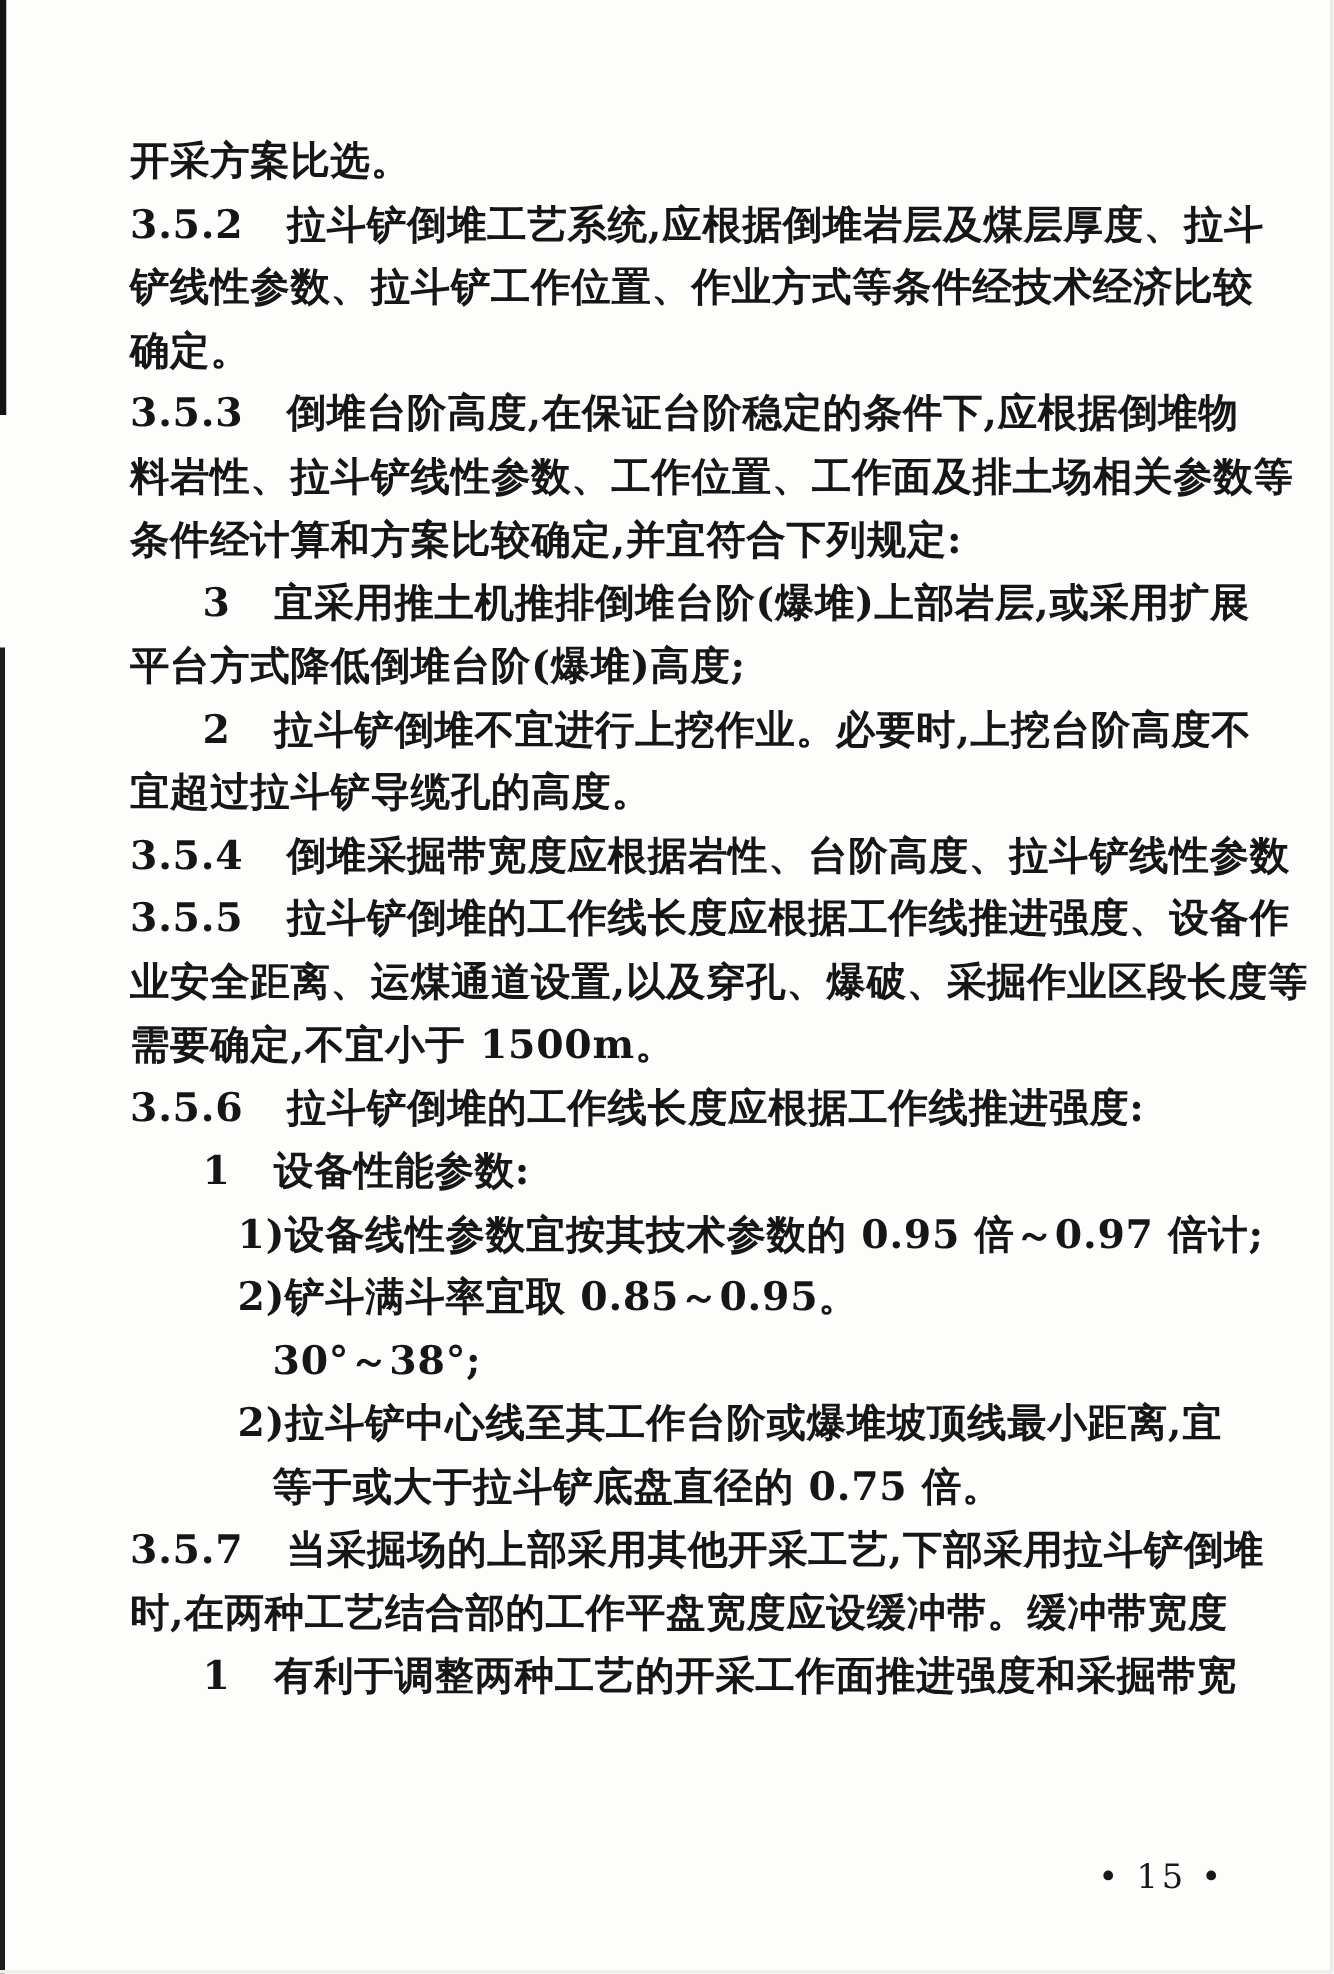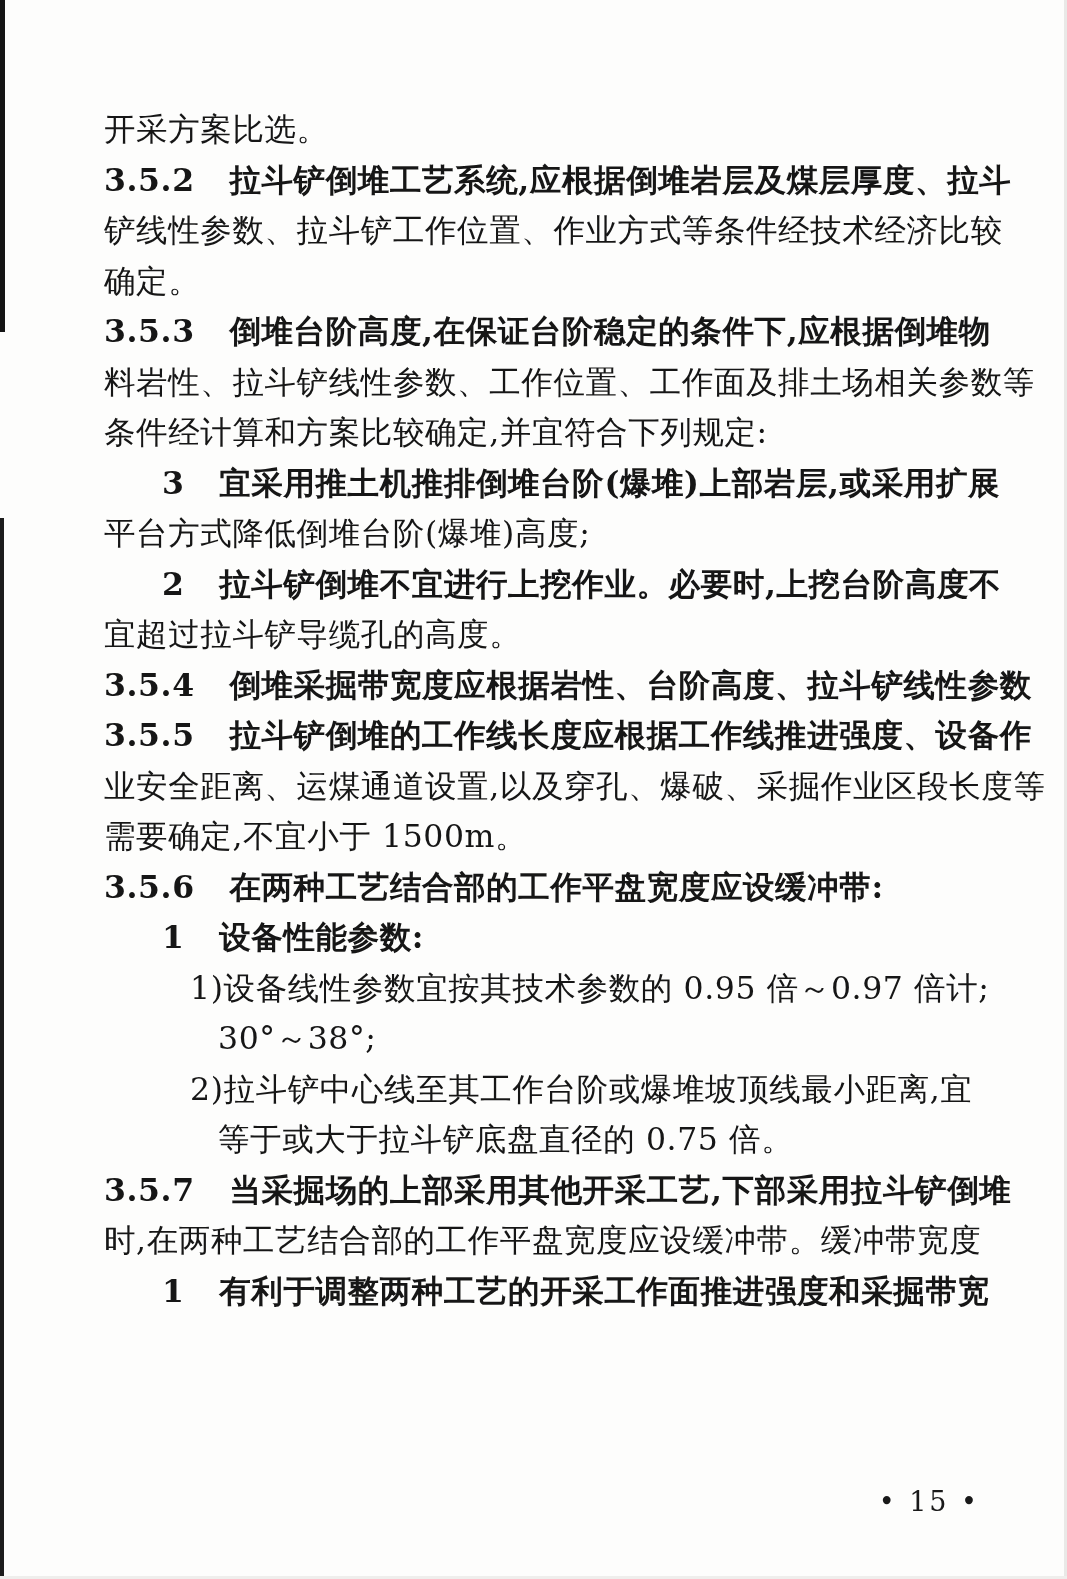--- a/index.html
+++ b/index.html
@@ -48,21 +48,21 @@
     width: 872px;
   }
 
   .line {
     display: block;
     color: #161616;
     font-size: 31.5px;
     line-height: 50.5px;
     letter-spacing: 0.6px;
     white-space: pre;
-    font-weight: 400;
+    font-weight: 700;
     -webkit-font-smoothing: none;
   }
   
   .line.heading {
     font-weight: 700;
   }
   .line.ind-1 { padding-left: 58px; }
   .line.ind-2 { padding-left: 86px; }
   .line.ind-3 { padding-left: 114px; }
 
@@ -96,23 +96,24 @@
       <span class="line">料岩性、拉斗铲线性参数、工作位置、工作面及排土场相关参数等</span>
       <span class="line">条件经计算和方案比较确定,并宜符合下列规定:</span>
       <span class="line heading ind-1">3   宜采用推土机推排倒堆台阶(爆堆)上部岩层,或采用扩展</span>
       <span class="line">平台方式降低倒堆台阶(爆堆)高度;</span>
       <span class="line heading ind-1">2   拉斗铲倒堆不宜进行上挖作业。必要时,上挖台阶高度不</span>
       <span class="line">宜超过拉斗铲导缆孔的高度。</span>
       <span class="line heading">3.5.4   倒堆采掘带宽度应根据岩性、台阶高度、拉斗铲线性参数</span>
       <span class="line heading">3.5.5   拉斗铲倒堆的工作线长度应根据工作线推进强度、设备作</span>
       <span class="line">业安全距离、运煤通道设置,以及穿孔、爆破、采掘作业区段长度等</span>
       <span class="line">需要确定,不宜小于 1500m。</span>
-      <span class="line heading">3.5.6   在两种工艺结合部的工作平盘宽度应设缓冲带:</span>
+      <span class="line heading">3.5.6   拉斗铲倒堆的工作线长度应根据工作线推进强度:</span>
       <span class="line heading ind-1">1   设备性能参数:</span>
       <span class="line ind-2">1)设备线性参数宜按其技术参数的 0.95 倍～0.97 倍计;</span>
+      <span class="line ind-2">2)铲斗满斗率宜取 0.85～0.95。</span>
       <span class="line ind-3">30°～38°;</span>
       <span class="line ind-2">2)拉斗铲中心线至其工作台阶或爆堆坡顶线最小距离,宜</span>
       <span class="line ind-3">等于或大于拉斗铲底盘直径的 0.75 倍。</span>
       <span class="line heading">3.5.7   当采掘场的上部采用其他开采工艺,下部采用拉斗铲倒堆</span>
       <span class="line">时,在两种工艺结合部的工作平盘宽度应设缓冲带。缓冲带宽度</span>
       <span class="line heading ind-1">1   有利于调整两种工艺的开采工作面推进强度和采掘带宽</span>
     </div>
 
   <div class="pagenum">• 15 •</div>
 

